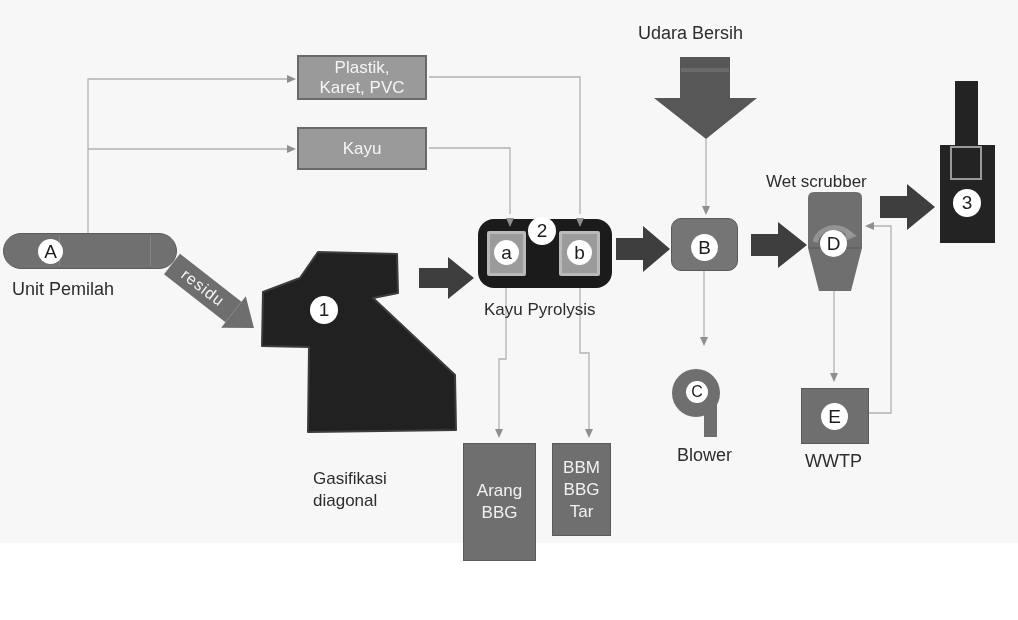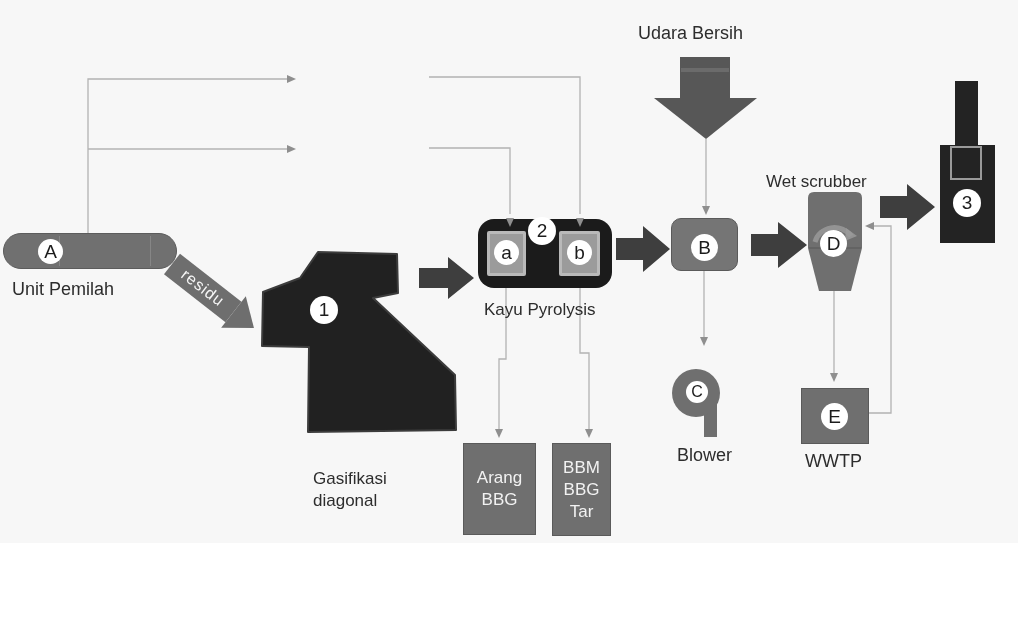--- a/index.html
+++ b/index.html
@@ -94,36 +94,43 @@
       <path d="M846,228 L857,236 L845,241 Z" fill="#9a9a9a" opacity="0.85"></path>
     </g>
 
     <g>
       <rect x="940" y="145" width="55" height="98" fill="#232323"></rect>
       <rect x="955" y="81" width="23" height="97" fill="#232323"></rect>
       <rect x="951" y="147" width="30" height="32" fill="none" stroke="#9a9a9a" stroke-width="2"></rect>
     </g>
   </svg>
 
+  <div class="gray-box" style="left:297px; top:55px; width:130px; height:45px;">
+    <span>Plastik,</span>
+    <span>Karet, PVC</span>
+  </div>
+  <div class="gray-box" style="left:297px; top:127px; width:130px; height:43px;">
+    <span>Kayu</span>
+  </div>
 
   <div class="pill">
     <div class="pill-seam" style="left:55px;"></div>
     <div class="pill-seam" style="left:146px;"></div>
   </div>
 
   <div class="residu-arrow">
     <div class="residu-body">residu</div>
     <div class="residu-head"></div>
   </div>
 
   <div class="pyro-outer"></div>
   <div class="chamber" style="left:487px; top:231px; width:39px; height:45px; z-index:2;"></div>
   <div class="chamber" style="left:559px; top:231px; width:41px; height:45px; z-index:2;"></div>
 
-  <div class="dark-box" style="left:463px; top:443px; width:73px; height:92px;">
+  <div class="dark-box" style="left:463px; top:443px; width:73px; height:118px;">
     <span>Arang</span>
     <span>BBG</span>
   </div>
   <div class="dark-box" style="left:552px; top:443px; width:59px; height:93px;">
     <span>BBM</span>
     <span>BBG</span>
     <span>Tar</span>
   </div>
 
   <div class="dark-box" style="left:671px; top:218px; width:67px; height:53px; border-radius:10px; background:#757575;"></div>

